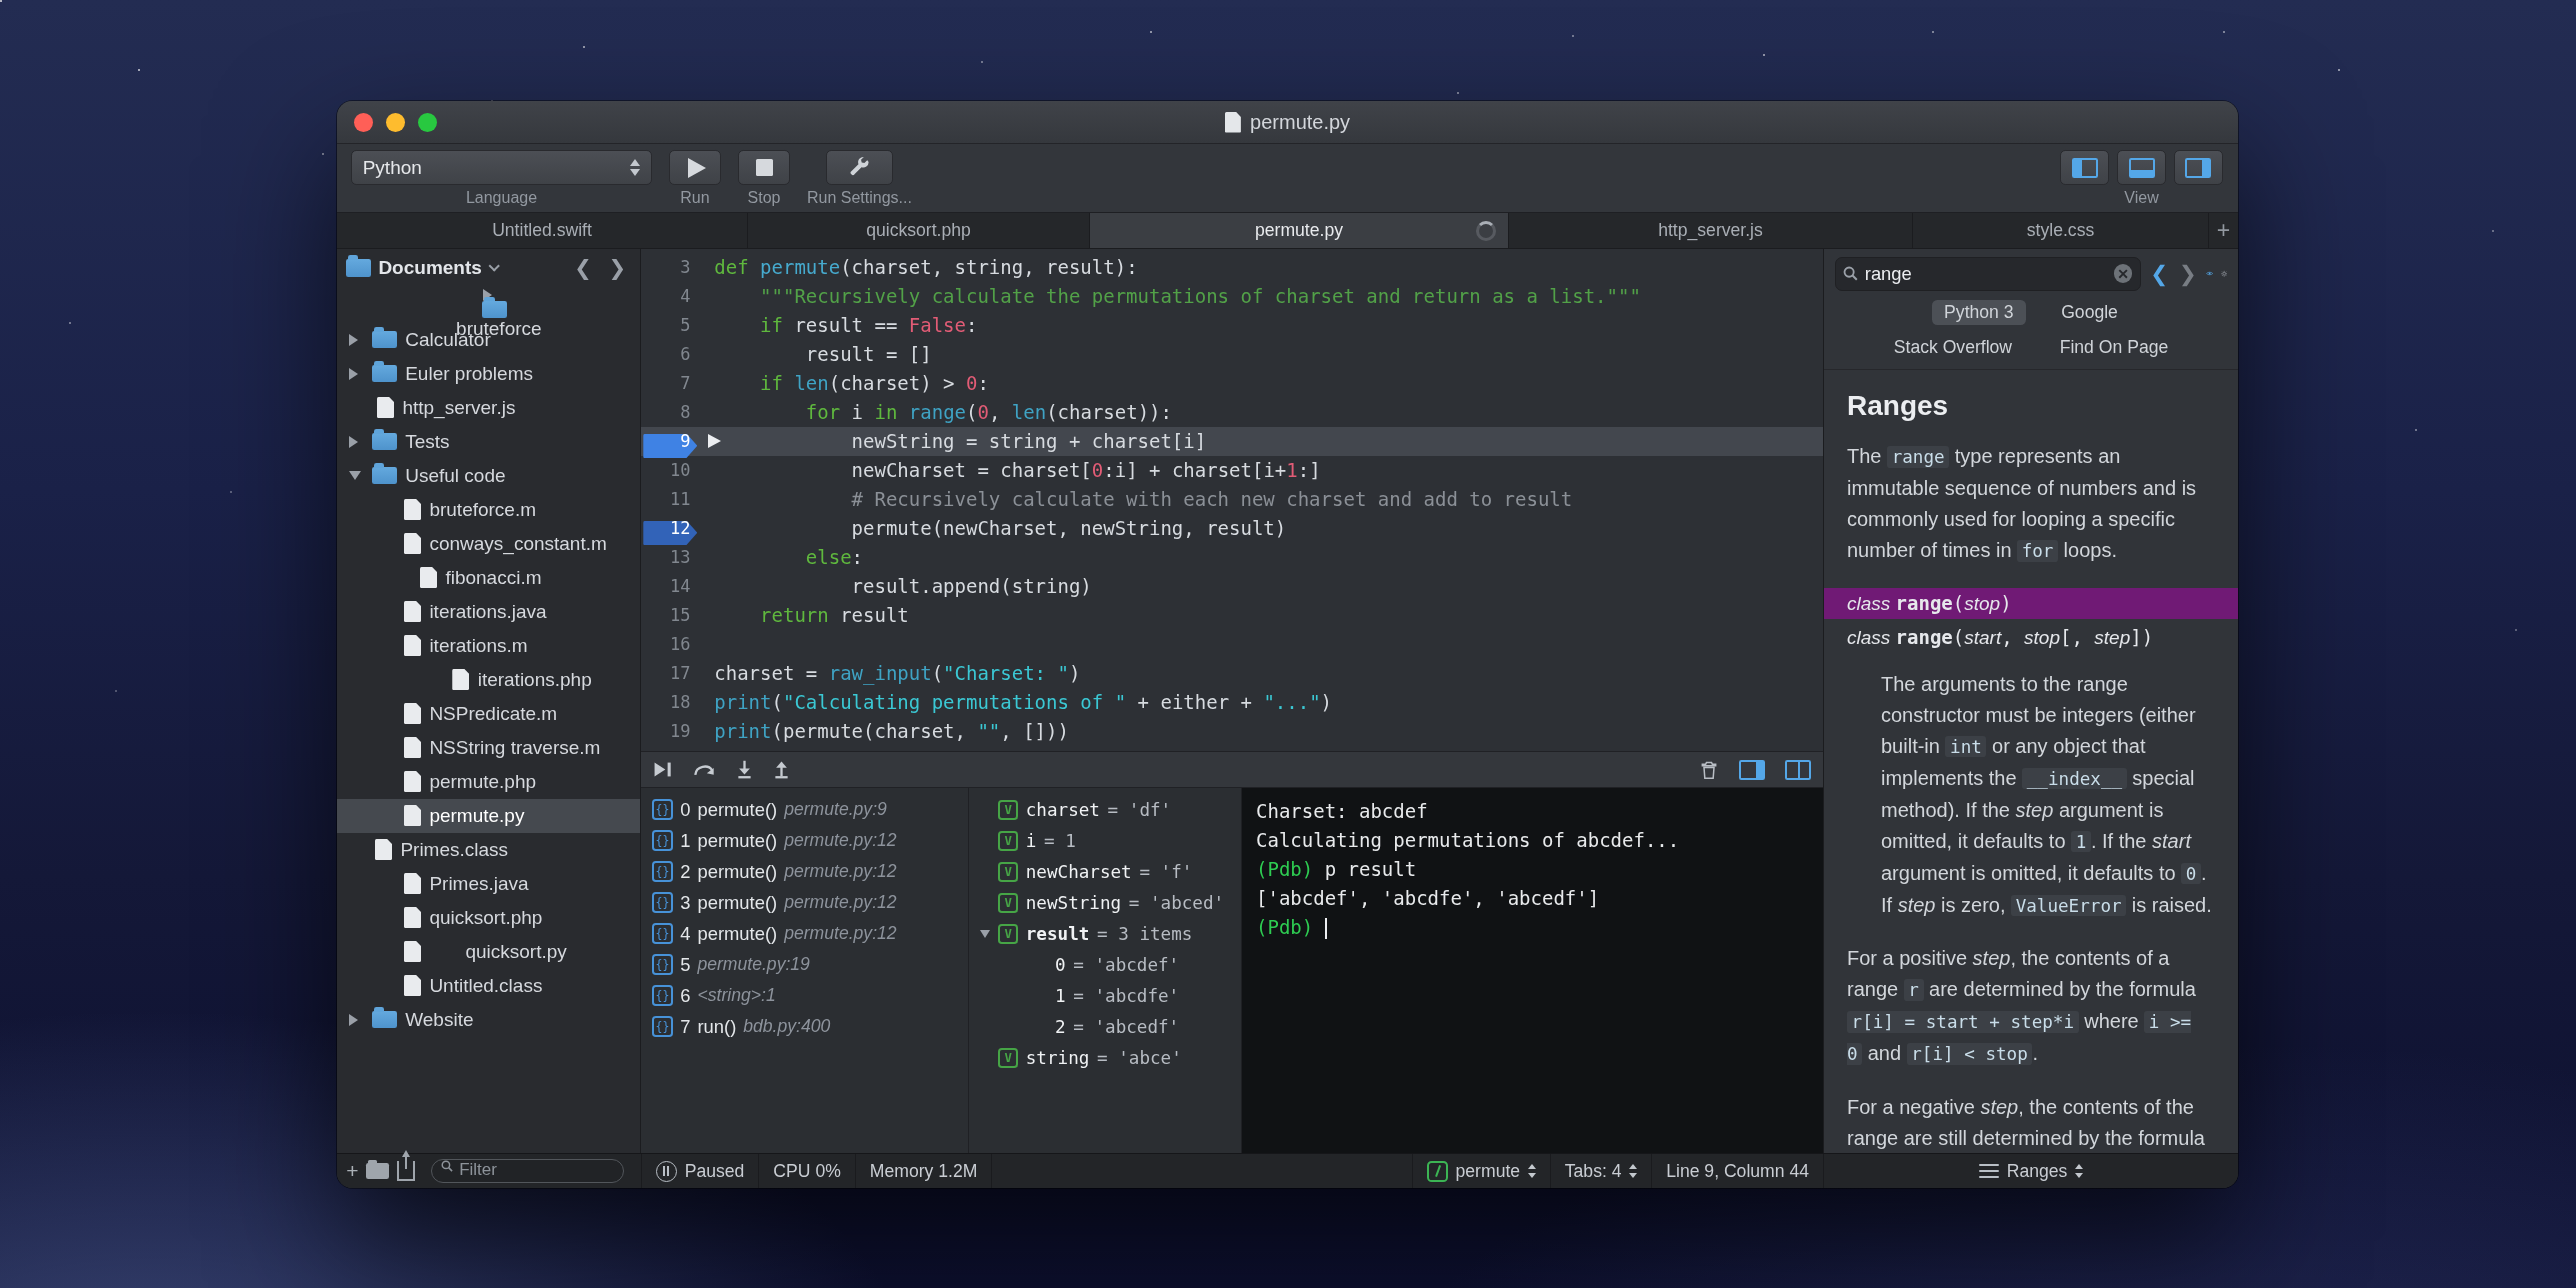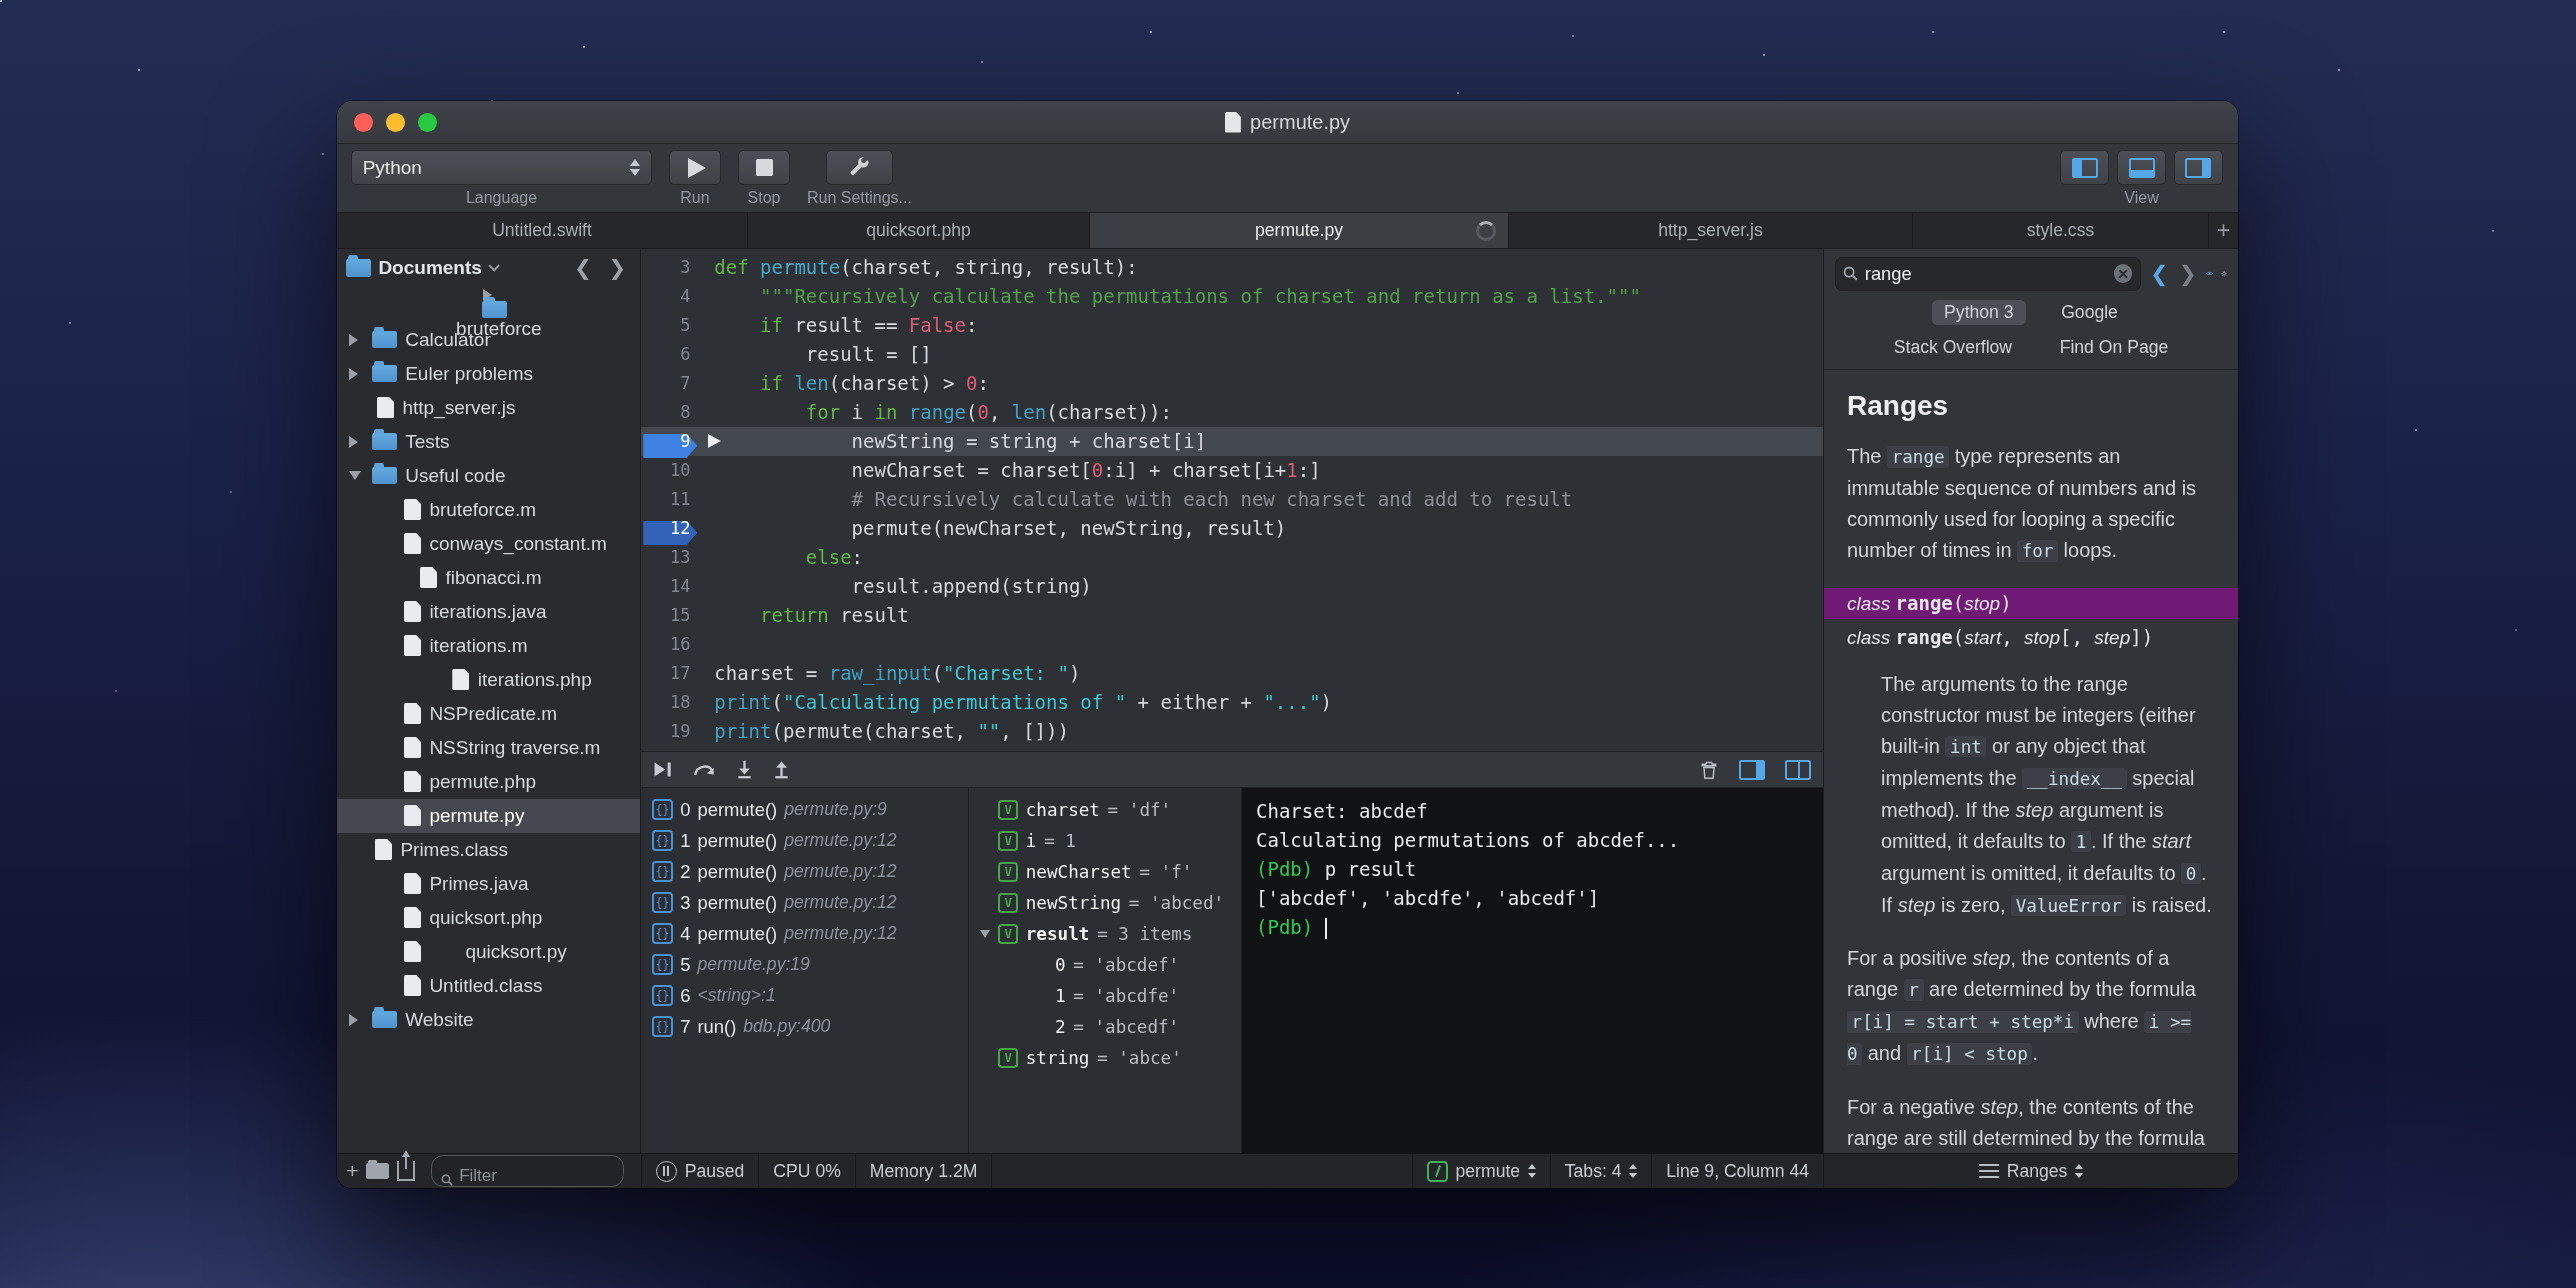--- a/index.html
+++ b/index.html
@@ -152,22 +152,22 @@
   .sig em{font-family:"Liberation Sans",sans-serif;font-style:italic}
   .sig strong{font-weight:bold}
   .sig-wrap{margin:0 -23px 15.3px}
   
   .statusbar{height:35px;flex:none;background:#232528;border-top:0.8px solid #151619;display:flex;align-items:stretch;
     color:#c9cdd3;font-size:17.6px}
   .seg{display:flex;align-items:center;padding:0 14px;border-left:0.8px solid #1a1b1e;gap:7.7px;white-space:nowrap}
   .seg.first{border-left:none;width:304px;flex:none;padding:0 9.2px}
   .seg-spacer{flex:1;border-left:0.8px solid #1a1b1e}
   .seg.docs-seg{width:415px;flex:none;justify-content:center}
-  .filter-pill{flex:1;height:32px;border:0.8px solid #52565b;background:#212326;border-radius:12.3px;margin:0 7.7px;
-    display:flex;align-items:flex-end;padding:0 9.2px;gap:6.1px;color:#8d939a;font-size:17px}
+  .filter-pill{flex:1;height:24px;border:0.8px solid #52565b;background:#212326;border-radius:12.3px;margin:0 7.7px;
+    display:flex;align-items:flex-start;padding:0 9.2px;gap:6.1px;color:#8d939a;font-size:17px}
   .mini-ic{color:#aab0b6;font-size:21px}
   .pause-ic{width:21px;height:21px;border:1.9px solid #b9bfc6;border-radius:50%;position:relative;flex:none}
   .pause-ic::before,.pause-ic::after{content:"";position:absolute;top:4.6px;bottom:4.6px;width:2.3px;background:#b9bfc6}
   .pause-ic::before{left:6.1px}.pause-ic::after{left:10px}
   .script-ic{width:21px;height:21px;border:2.3px solid #3cb554;border-radius:4.6px;position:relative;flex:none}
   .script-ic::before{content:"";position:absolute;left:50%;top:2.3px;bottom:2.3px;width:2.3px;background:#3cb554;transform:rotate(20deg)}
   .updown.small .u{border-left-width:4.6px;border-right-width:4.6px;border-bottom-width:5.4px}
   .updown.small .d{border-left-width:4.6px;border-right-width:4.6px;border-top-width:5.4px}
   .burger{width:20px;height:14px;display:flex;flex-direction:column;justify-content:space-between;flex:none}
   .burger i{height:2.3px;background:#b9bfc6;border-radius:1.5px}

